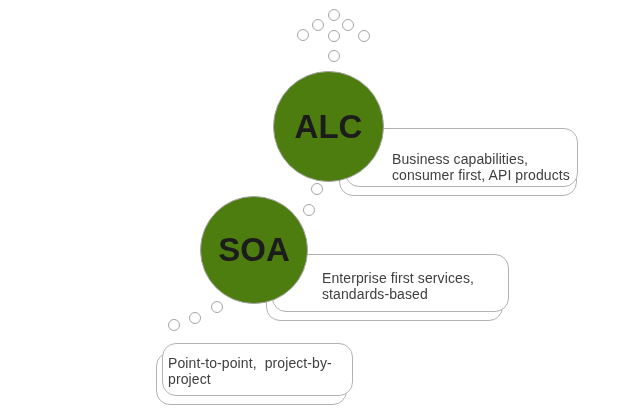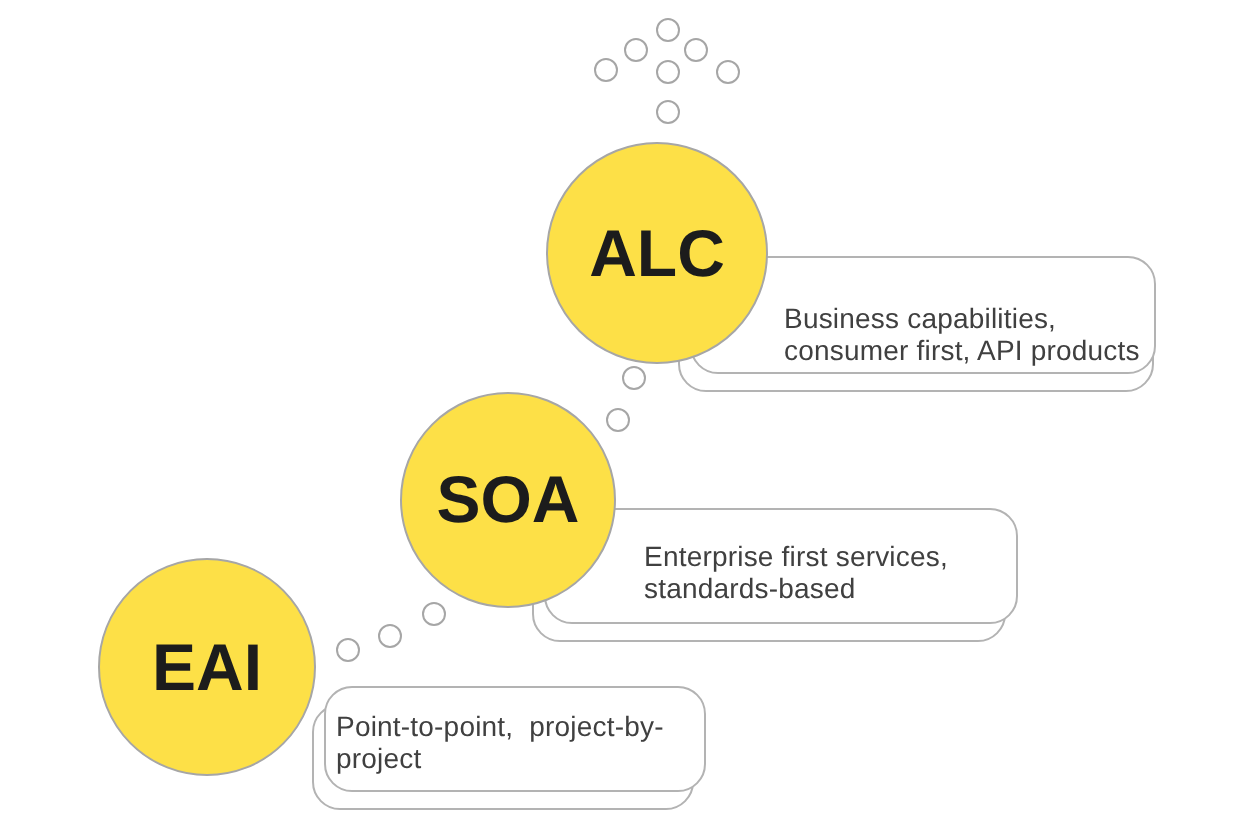--- a/index.html
+++ b/index.html
@@ -22,21 +22,21 @@
   .callout-text {
     position:absolute; font-size:14px; line-height:15.5px; color:#404040;
     white-space:pre-wrap; z-index:3; letter-spacing:0.1px;
   }
   .text-alc { left:392px; top:152px; width:210px; }
   .text-soa { left:322px; top:271px; width:210px; }
   .text-eai { left:168px; top:356px; width:200px; }
   
   .stage-circle {
     position:absolute; border:1.3px solid #a6a6a6; border-radius:50%;
-    background:#fde047; box-sizing:border-box; z-index:4;
+    background:#4d7c0f; box-sizing:border-box; z-index:4;
     display:flex; align-items:center; justify-content:center;
   }
   .circle-alc { left:273px; top:71px; width:111px; height:111px; }
   .circle-soa { left:200px; top:196px; width:108px; height:108px;text-align:right; }
   .circle-eai { left:49px; top:279px; width:109px; height:109px; }
   .stage-label {
     font-weight:bold; font-size:33px; color:#1c1c1c; letter-spacing:0px;
   }
   
   .dot {
@@ -64,23 +64,20 @@
 standards-based</div>
   <div class="callout-text text-eai">Point-to-point,  project-by-
 project</div>
 
   <div class="stage-circle circle-alc">
     <span class="stage-label">ALC</span>
   </div>
   <div class="stage-circle circle-soa">
     <span class="stage-label">SOA</span>
   </div>
-  <div class="stage-circle circle-eai">
-    <span class="stage-label">EAI</span>
-  </div>
 
   <div class="dot" style="left:168px; top:319px;"></div>
   <div class="dot" style="left:189px; top:312px;"></div>
   <div class="dot" style="left:211px; top:301px;"></div>
 
   <div class="dot" style="left:303px; top:204px;"></div>
   <div class="dot" style="left:311px; top:183px;"></div>
 
   <div class="dot" style="left:328px; top:9px;"></div>
   <div class="dot" style="left:312px; top:19px;"></div>

